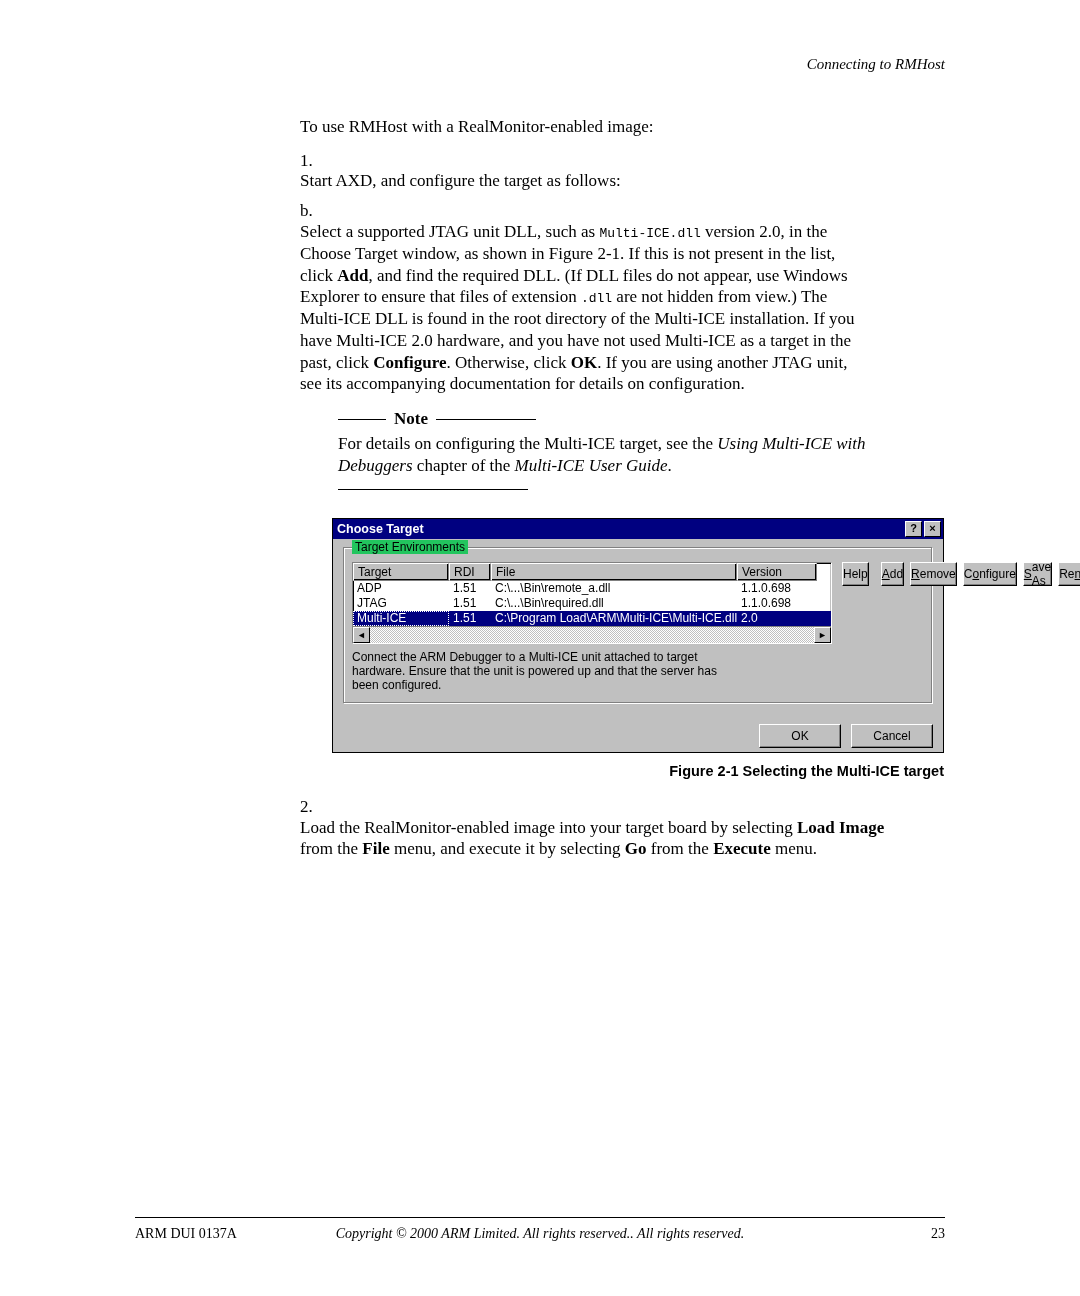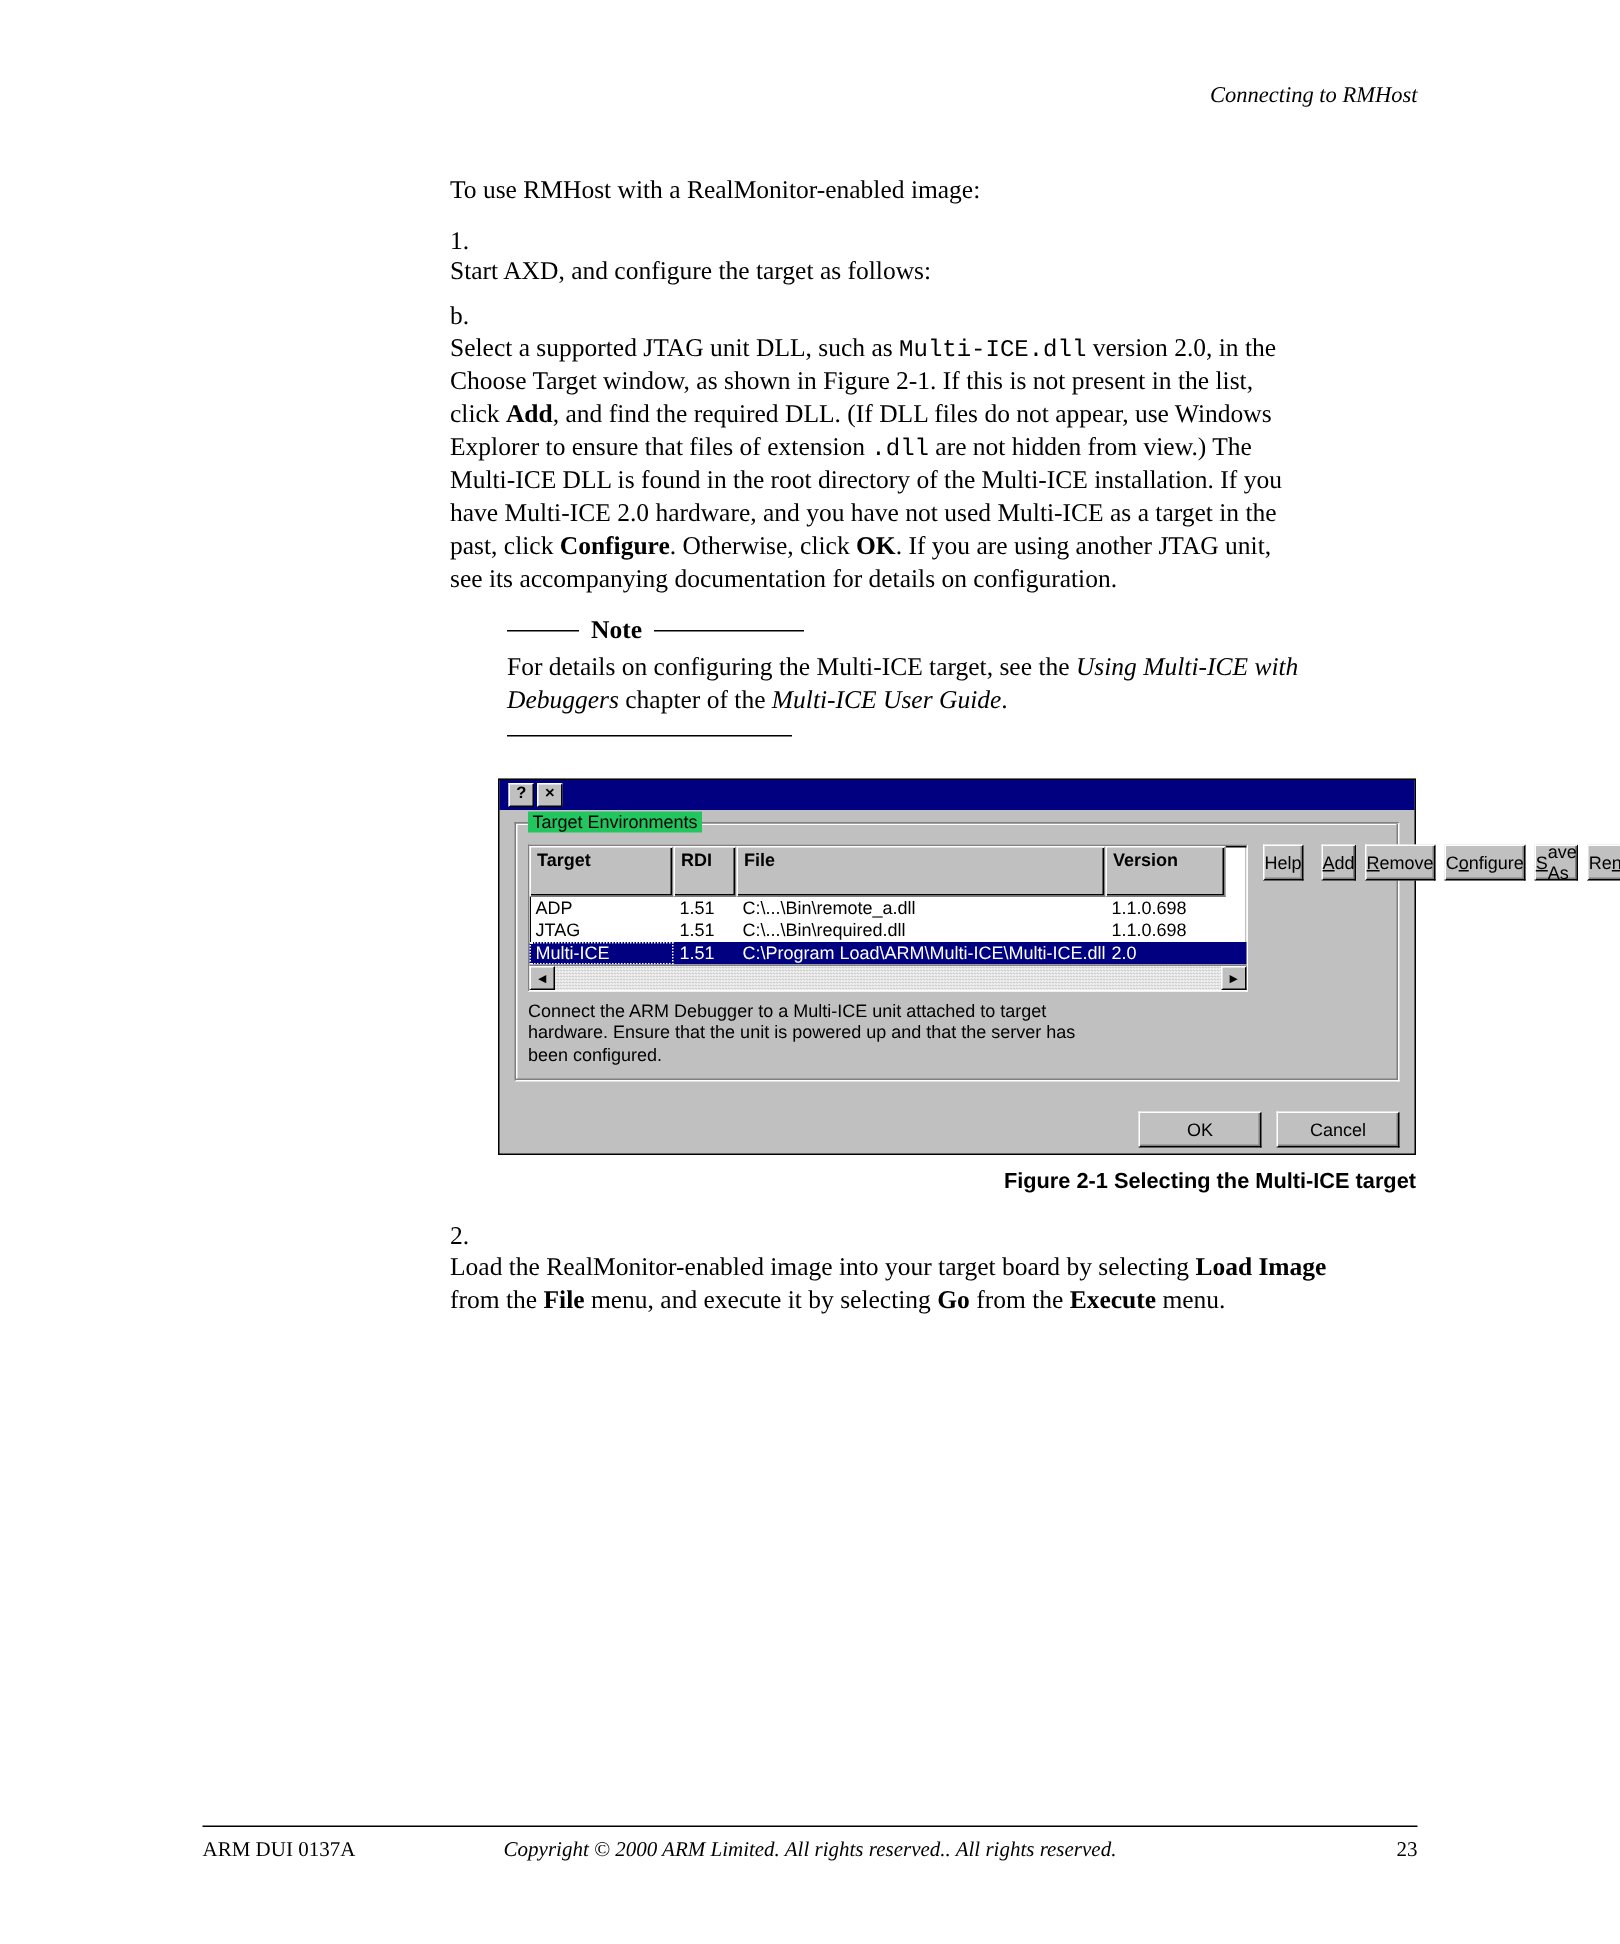--- a/index.html
+++ b/index.html
@@ -25,21 +25,21 @@
   .intro { margin-left: 165px; margin-bottom: 14px; }
   .ol1 { margin: 0; padding: 0; list-style: none; }
   .ol1 > li { margin-left: 165px; text-indent: 0; }
   .li-num { display: inline-block; width: 46px; margin-left: 0; vertical-align: top; }
   .li-body { display: inline-block; width: calc(100% - 46px); vertical-align: top; }
   .sub-ol { margin: 10px 0 0 0; padding: 0; list-style: none; }
   .sub-ol > li { margin-bottom: 10px; }
   .sub-letter { display: inline-block; width: 38px; vertical-align: top; }
   .sub-body { display: inline-block; width: calc(100% - 38px); vertical-align: top; line-height: 1.28; }
   .bold { font-weight: bold; }
-  .code { font-family: "Courier New", monospace; font-size: 16px; }
+  .code { font-family: "Courier New", monospace; font-size: 13px; }
   .note-block { margin: 14px 0 6px 0; }
   .note-line { display: flex; align-items: center; gap: 8px; font-weight: bold; margin-left: 0; }
   .note-rule { height: 1px; background: #000; display: inline-block; }
   .note-rule.left { width: 48px; }
   .note-rule.right { width: 100px; }
   .note-text { margin-top: 4px; line-height: 1.28; }
   .note-end-rule { height: 1px; background: #000; width: 190px; margin-top: 12px; }
   .italic { font-style: italic; }
 
   
@@ -81,21 +81,21 @@
     background: #22c55e; padding: 0 3px; font-size: 12px;
   }
   .env-row { display: flex; gap: 10px; }
   .listview {
     border-top: 1px solid #808080; border-left: 1px solid #808080;
     border-right: 1px solid #fff; border-bottom: 1px solid #fff;
     background: #fff; flex: 1;
     box-shadow: inset 1px 1px 0 #000, inset -1px -1px 0 #c0c0c0;
     display: flex; flex-direction: column;
   }
-  .lv-headers { display: flex; height: 34px; font-weight: bold; }
+  .lv-headers { display: flex; height: 18px; }
   .lv-h {
     background: #c0c0c0;
     border-top: 1px solid #fff; border-left: 1px solid #fff;
     border-right: 1px solid #808080; border-bottom: 1px solid #808080;
     box-shadow: inset -1px -1px 0 #000;
     padding: 1px 4px; font-size: 12px;
   }
   .lv-rows { flex: 1; }
   .lv-row { display: flex; font-size: 12px; height: 15px; line-height: 15px; }
   .lv-cell { padding: 0 4px; overflow: hidden; white-space: nowrap; }
@@ -181,20 +181,21 @@
           </div>
           <div class="note-end-rule"></div>
         </div>
       </span>
     </li>
   </ol>
 
   <div class="dialog-wrap">
     <div class="dialog">
       <div class="titlebar">
+        <span class="titlebar-text">Choose Target</span>
         <span class="titlebar-btn">?</span>
         <span class="titlebar-btn">×</span>
       </div>
       <div class="dlg-body">
         <div class="groupbox">
           <span class="groupbox-label">Target Environments</span>
           <div class="env-row">
             <div style="flex:1; display:flex; flex-direction:column;">
               <div class="listview" style="height:150px;">
                 <div class="lv-headers">

